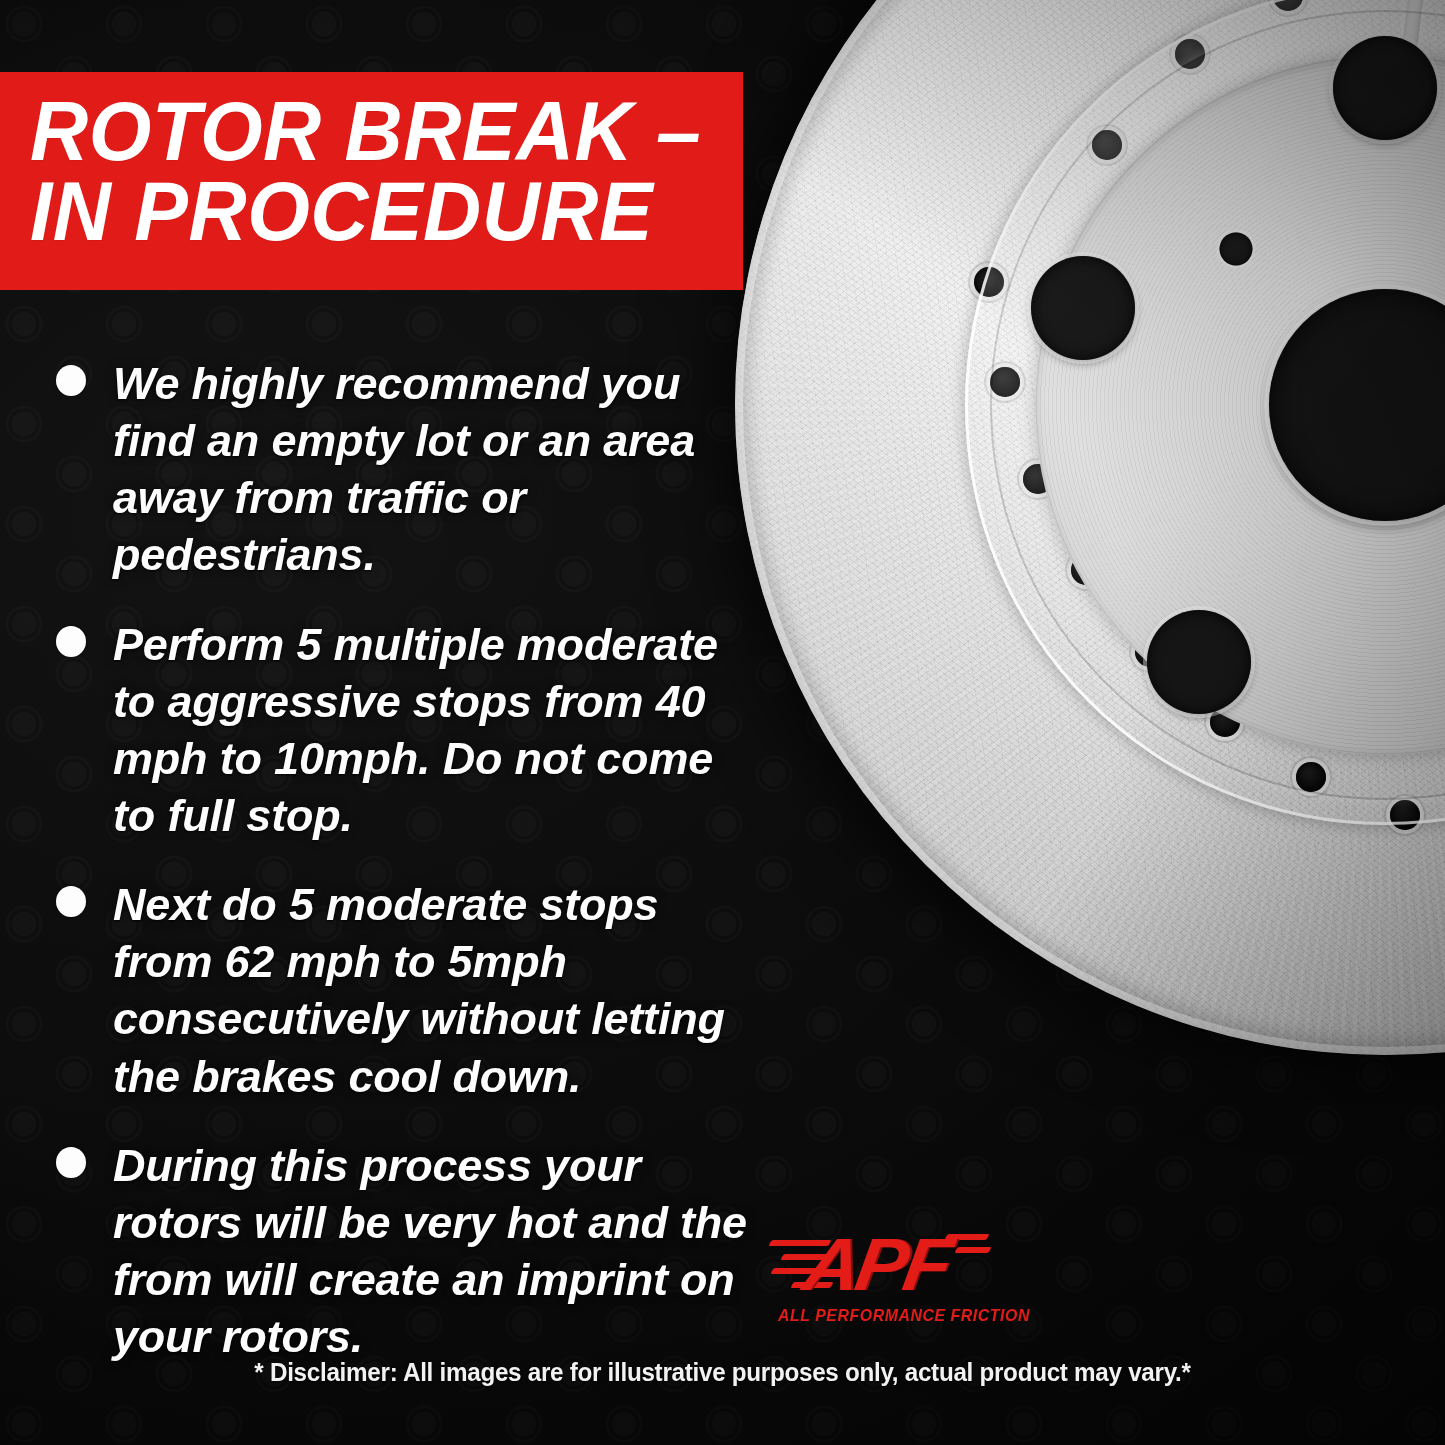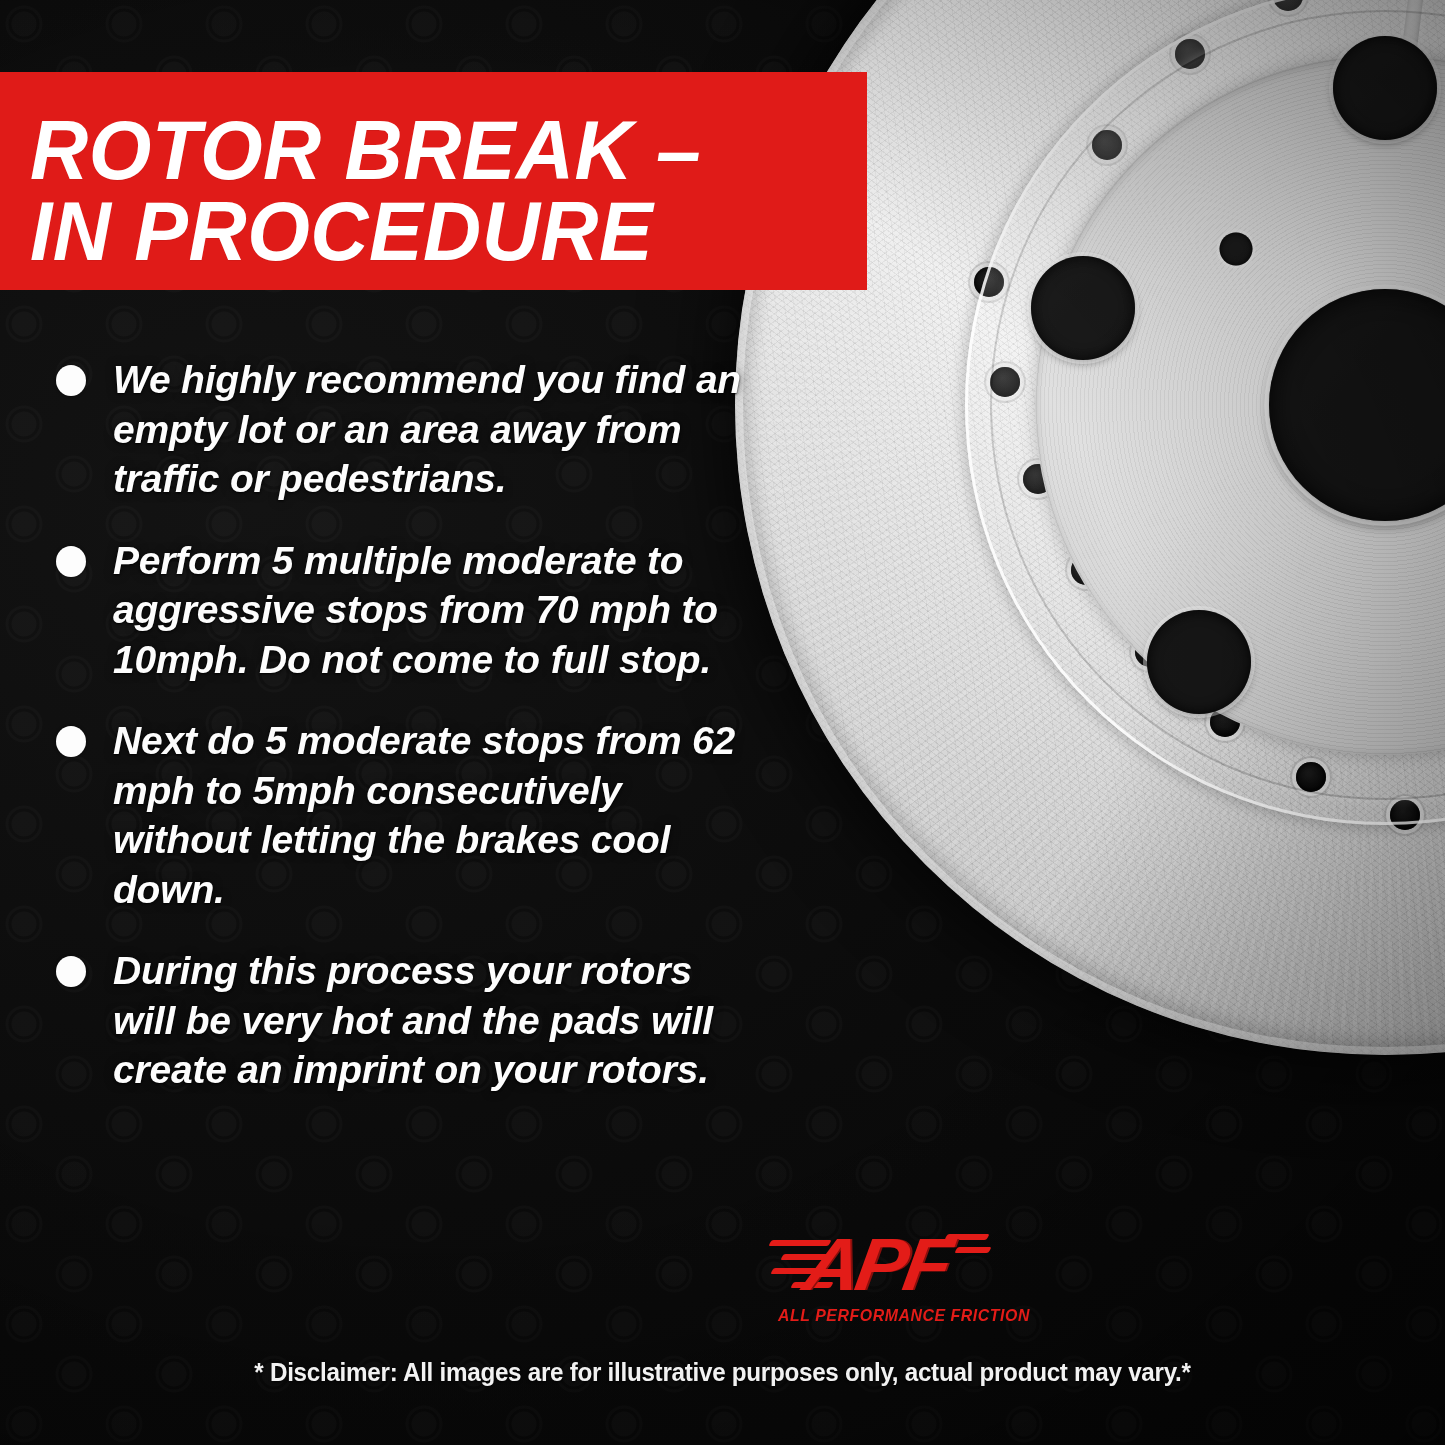--- a/index.html
+++ b/index.html
@@ -151,24 +151,24 @@
     position: absolute; left: 0; top: 0; width: 1300px; height: 1300px;
     border-radius: 50%;
     background: radial-gradient(circle at 50% 50%, rgba(0,0,0,0) 68%, rgba(0,0,0,.55) 100%);
     pointer-events: none;
   }
 
   
   .title-banner {
     position: absolute;
     left: 0; top: 72px;
-    width: 867px; height: 218px;
+    width: 743px; height: 218px;
     background: var(--red, #e01b18);
     display: flex; flex-direction: column;
-    justify-content: flex-end;
+    justify-content: center;
     padding: 0 0 18px 30px;
     z-index: 5;
   }
   .title-line {
     color: #fff;
     font-family: "Liberation Sans", sans-serif;
     font-weight: 700;
     font-style: italic;
     font-size: 83px;
     line-height: 0.97;
@@ -197,21 +197,21 @@
     border-radius: 50%;
     background: #fdfdfd;
     margin: 10px 27px 0 4px;
     box-shadow: 0 0 3px rgba(0,0,0,.6);
   }
   .bullet-text {
     color: #fdfdfd;
     font-family: "Liberation Sans", sans-serif;
     font-weight: 700;
     font-style: italic;
-    font-size: 39px;
+    font-size: 45px;
     line-height: 1.27;
     letter-spacing: -0.2px;
     text-shadow: 0 1px 2px rgba(0,0,0,.85), 0 0 10px rgba(0,0,0,.5);
   }
 
   
   .apf-logo {
     position: absolute;
     left: 770px; top: 1228px;
     width: 240px; height: 105px;
@@ -321,32 +321,32 @@
 
   <div class="bullets">
 
     <div class="bullet-row">
       <span class="bullet-dot"></span>
       <span class="bullet-text">We highly recommend you find an empty lot or an area away from traffic or pedestrians.</span>
     </div>
 
     <div class="bullet-row">
       <span class="bullet-dot"></span>
-      <span class="bullet-text">Perform 5 multiple moderate to aggressive stops from 70 mph to 10mph. Do not come to full stop.</span>
+      <span class="bullet-text">Perform 5 multiple moderate to aggressive stops from 40 mph to 10mph. Do not come to full stop.</span>
     </div>
 
 
     <div class="bullet-row">
       <span class="bullet-dot"></span>
       <span class="bullet-text">Next  do 5 moderate stops from 62 mph to 5mph consecutively without letting the brakes cool down.</span>
     </div>
 
     <div class="bullet-row">
       <span class="bullet-dot"></span>
-      <span class="bullet-text">During this process your rotors will be very hot and the pads will create an imprint on your rotors.</span>
+      <span class="bullet-text">During this process your rotors will be very hot and the from will create an imprint on your rotors.</span>
     </div>
 
 
   </div>
 
   <div class="apf-logo">
     <span class="streak" style="left:0px;   top:12px; width:60px;"></span>
     <span class="streak" style="left:12px;  top:26px; width:52px;"></span>
     <span class="streak" style="left:2px;   top:40px; width:46px;"></span>
     <span class="streak" style="left:22px;  top:54px; width:40px;"></span>

